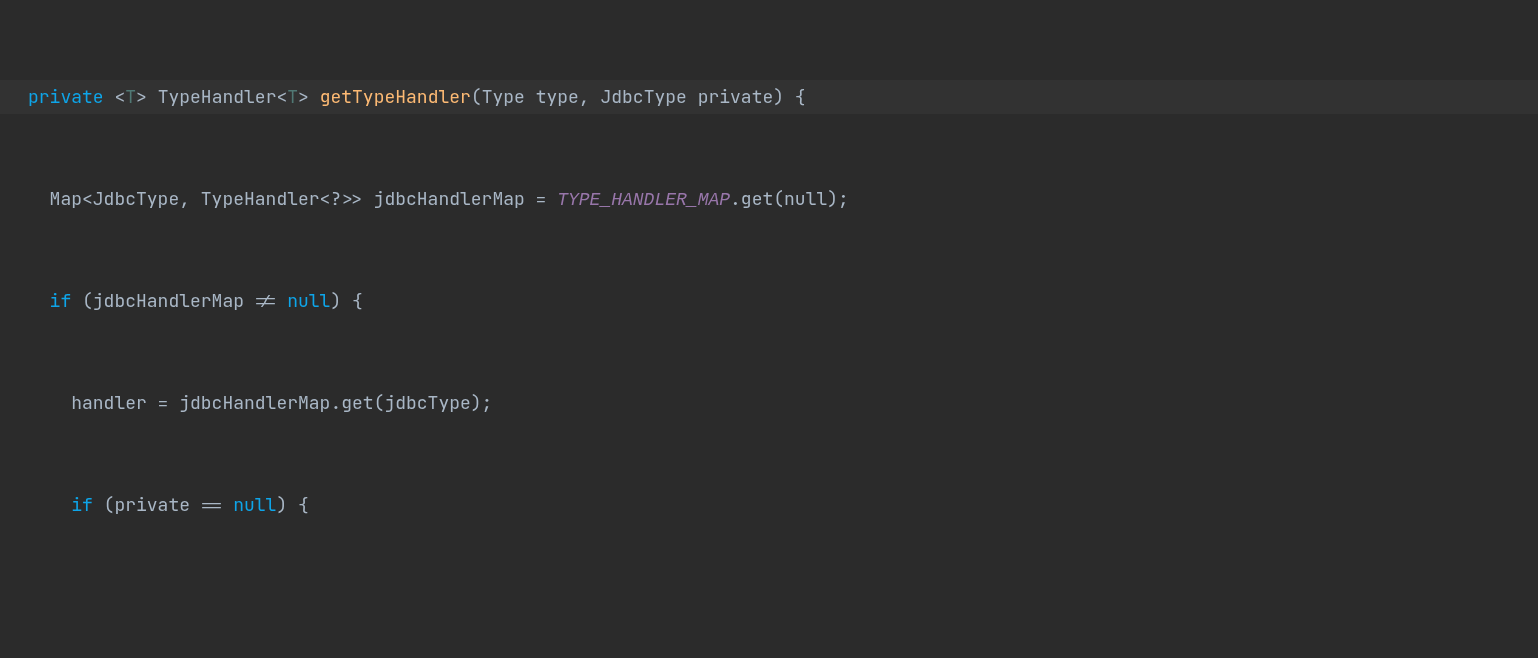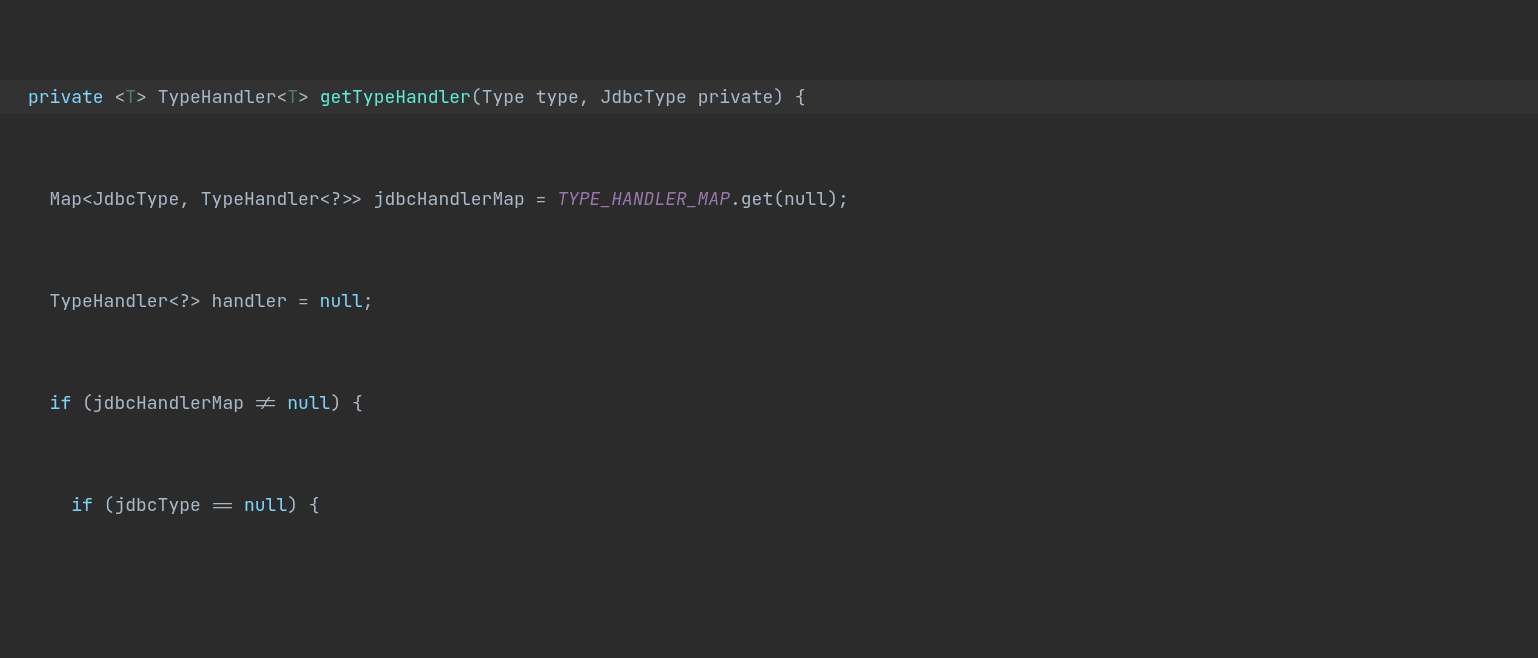--- a/index.html
+++ b/index.html
@@ -19,35 +19,35 @@
     color: #a9b7c6;
     position: relative;
   }
   .line {
     padding-left: 28px;
     height: 34px;
   }
   .line.highlighted {
     background: #323232;
   }
-  .kw { color: #7dd3fc; text-align: right; }
+  .kw { color: #0ea5e9; text-align: right; }
   .typeparam { color: #507874; }
-  .method-decl { color: #5eead4; }
-  .static-const { color: #9876aa; font-style: italic; }
+  .method-decl { color: #fdba74; }
+  .static-const { color: #9876aa; font-style: italic; font-family: Liberation Mono, monospace; }
   .plain { color: #a9b7c6; }
 </style>
 </head>
 <body>
 
 <div class="editor">
   <div class="line highlighted"><span class="kw">private</span><span class="plain"> &lt;</span><span class="typeparam">T</span><span class="plain">&gt; TypeHandler&lt;</span><span class="typeparam">T</span><span class="plain">&gt; </span><span class="method-decl">getTypeHandler</span><span class="plain">(Type type, JdbcType private) {</span></div>
   <div class="line"><span class="plain">  Map&lt;JdbcType, TypeHandler&lt;?&gt;&gt; jdbcHandlerMap = </span><span class="static-const">TYPE_HANDLER_MAP</span><span class="plain">.get(null);</span></div>
-  <div class="line"><span class="plain">  TypeHandler&lt;?&gt; handler = </span><span class="kw">null</span><span class="plain">;</span></div>
   <div class="line"><span class="plain">  </span><span class="kw">if</span><span class="plain"> (jdbcHandlerMap != </span><span class="kw">null</span><span class="plain">) {</span></div>
-  <div class="line"><span class="plain">    </span><span class="kw">if</span><span class="plain"> (jdbcType == </span><span class="kw">null</span><span class="plain">) {</span></div>
+  <div class="line"><span class="plain">    handler = jdbcHandlerMap.get(jdbcType);</span></div>
+  <div class="line"><span class="plain">    </span><span class="kw">if</span><span class="plain"> (private == </span><span class="kw">null</span><span class="plain">) {</span></div>
   
   
   
   
   
   
   
   
   
   

